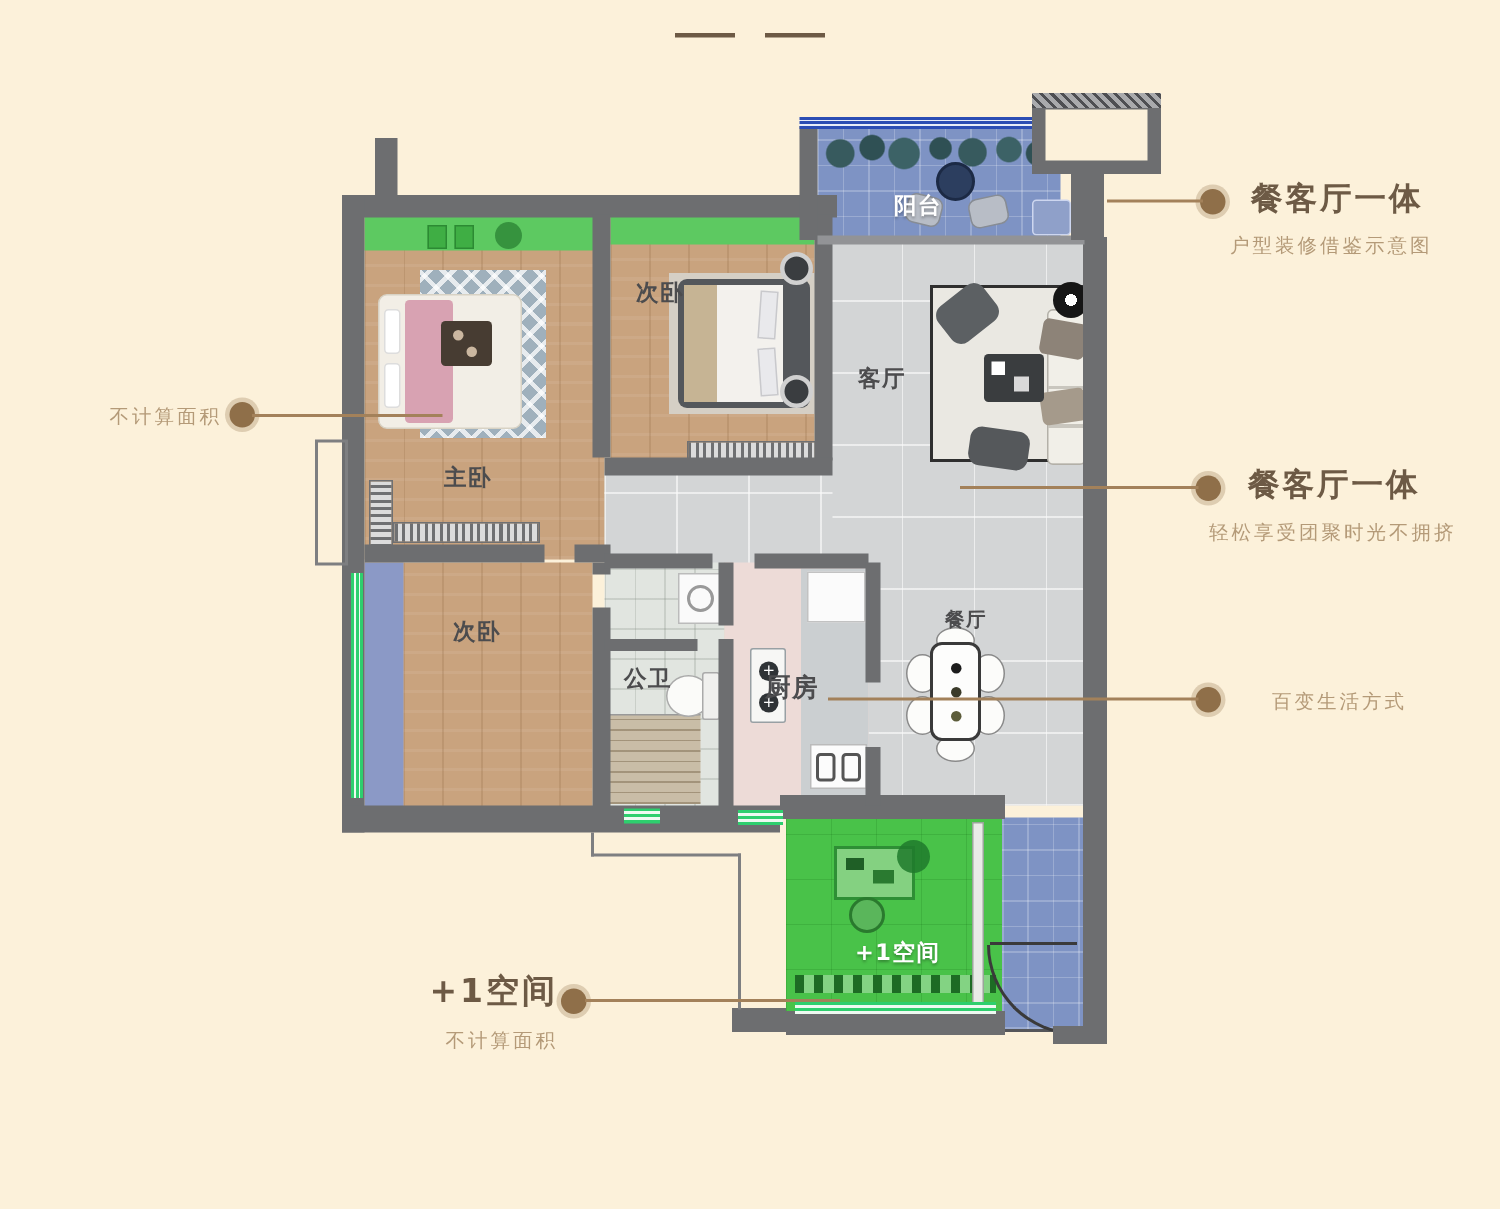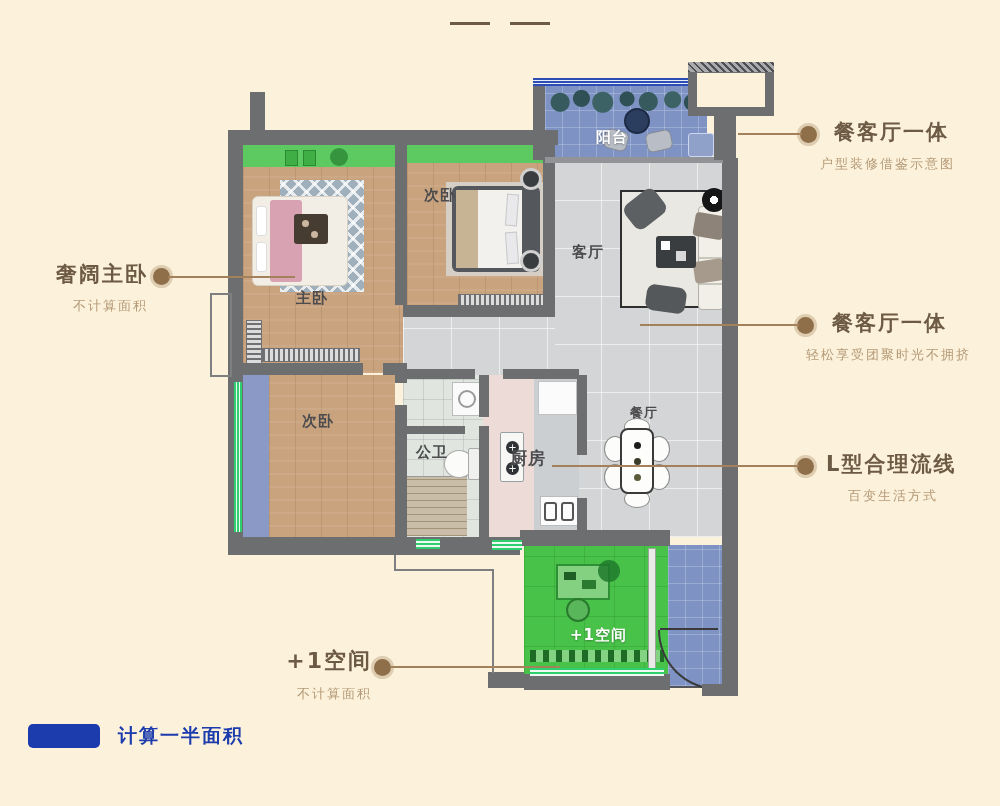--- a/index.html
+++ b/index.html
@@ -226,60 +226,54 @@
 <div class="win-green-v" style="left:234px;top:382px;width:8px;height:150px;"></div>
 
 <div class="outline" style="left:210px;top:293px;width:22px;height:84px;"></div>
 <div class="thinline" style="left:394px;top:555px;width:2px;height:16px;"></div>
 <div class="thinline" style="left:394px;top:569px;width:100px;height:2px;"></div>
 <div class="thinline" style="left:492px;top:569px;width:2px;height:104px;"></div>
 
 <div class="room-label light" style="left:596px;top:128px;">阳台</div>
 <div class="room-label" style="left:424px;top:186px;">次卧</div>
 <div class="room-label" style="left:572px;top:243px;">客厅</div>
-<div class="room-label" style="left:296px;top:289px;">主卧</div>
+<div class="room-label" style="left:296px;top:309px;">主卧</div>
 <div class="room-label" style="left:302px;top:412px;">次卧</div>
 <div class="room-label" style="left:416px;top:443px;">公卫</div>
 <div class="room-label" style="left:510px;top:447px;font-size:17px;">厨房</div>
 <div class="room-label" style="left:630px;top:404px;font-size:13px;">餐厅</div>
 <div class="room-label light" style="left:570px;top:626px;">+1空间</div>
 
 <div class="callout" style="left:28px;top:260px;width:120px;text-align:right;">
-  <div class="c-title">奢阔主卧</div>
   <div class="c-sub">不计算面积</div>
 </div>
 <div class="c-dot" style="left:153px;top:268px;"></div>
 <div class="c-line" style="left:168px;top:276px;width:127px;"></div>
 
 <div class="callout" style="left:820px;top:118px;">
   <div class="c-title" style="margin-left:14px;">餐客厅一体</div>
   <div class="c-sub">户型装修借鉴示意图</div>
 </div>
 <div class="c-dot" style="left:800px;top:126px;"></div>
 <div class="c-line" style="left:738px;top:133px;width:64px;"></div>
 
 <div class="callout" style="left:806px;top:309px;">
   <div class="c-title" style="margin-left:26px;">餐客厅一体</div>
   <div class="c-sub">轻松享受团聚时光不拥挤</div>
 </div>
 <div class="c-dot" style="left:797px;top:317px;"></div>
 <div class="c-line" style="left:640px;top:324px;width:159px;"></div>
 
 <div class="callout" style="left:826px;top:450px;">
-  <div class="c-title">L型合理流线</div>
   <div class="c-sub" style="margin-left:22px;">百变生活方式</div>
 </div>
 <div class="c-dot" style="left:797px;top:458px;"></div>
 <div class="c-line" style="left:552px;top:465px;width:247px;"></div>
 
 <div class="callout" style="left:250px;top:646px;width:122px;text-align:right;">
   <div class="c-title" style="font-size:22px;">+1空间</div>
   <div class="c-sub">不计算面积</div>
 </div>
 <div class="c-dot" style="left:374px;top:659px;"></div>
 <div class="c-line" style="left:390px;top:666px;width:170px;"></div>
 
 <div class="legend">
-  <div class="legend-row">
-    <div class="legend-swatch" style="background:#1c3cae;"></div>
-    <div class="legend-label" style="color:#1c3cae;">计算一半面积</div>
-  </div>
 </div>
 
 </body></html>

